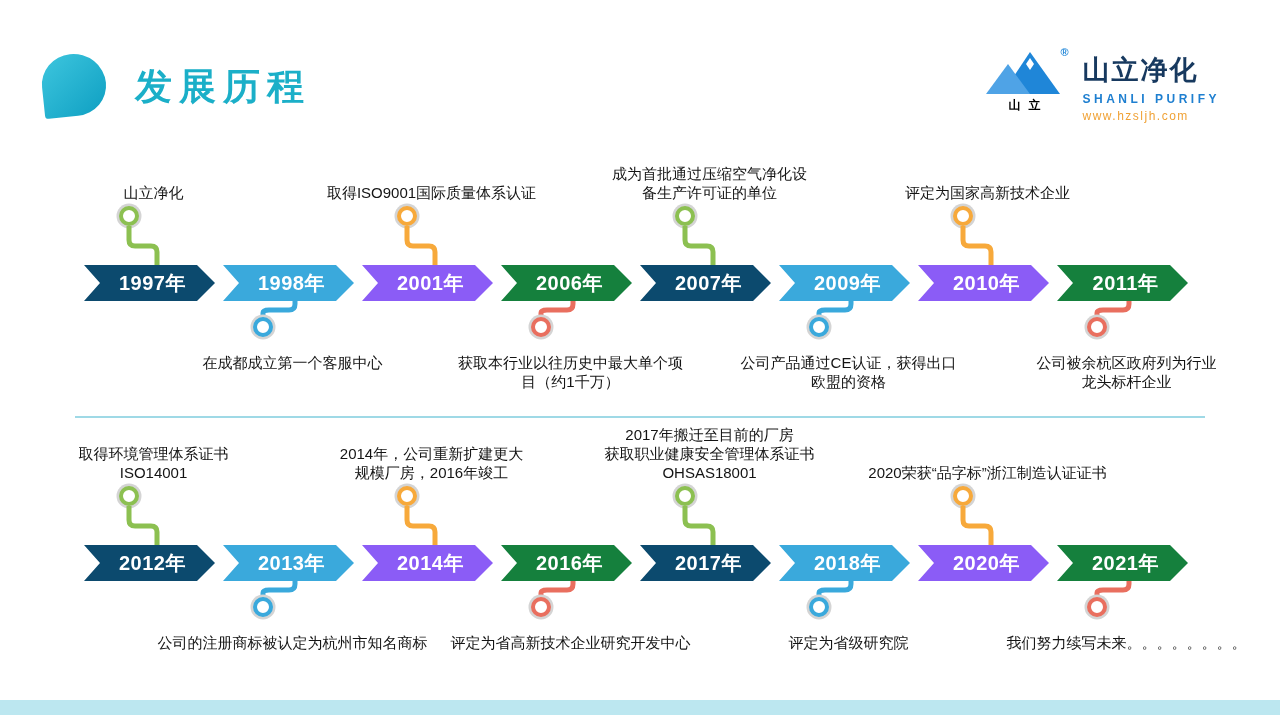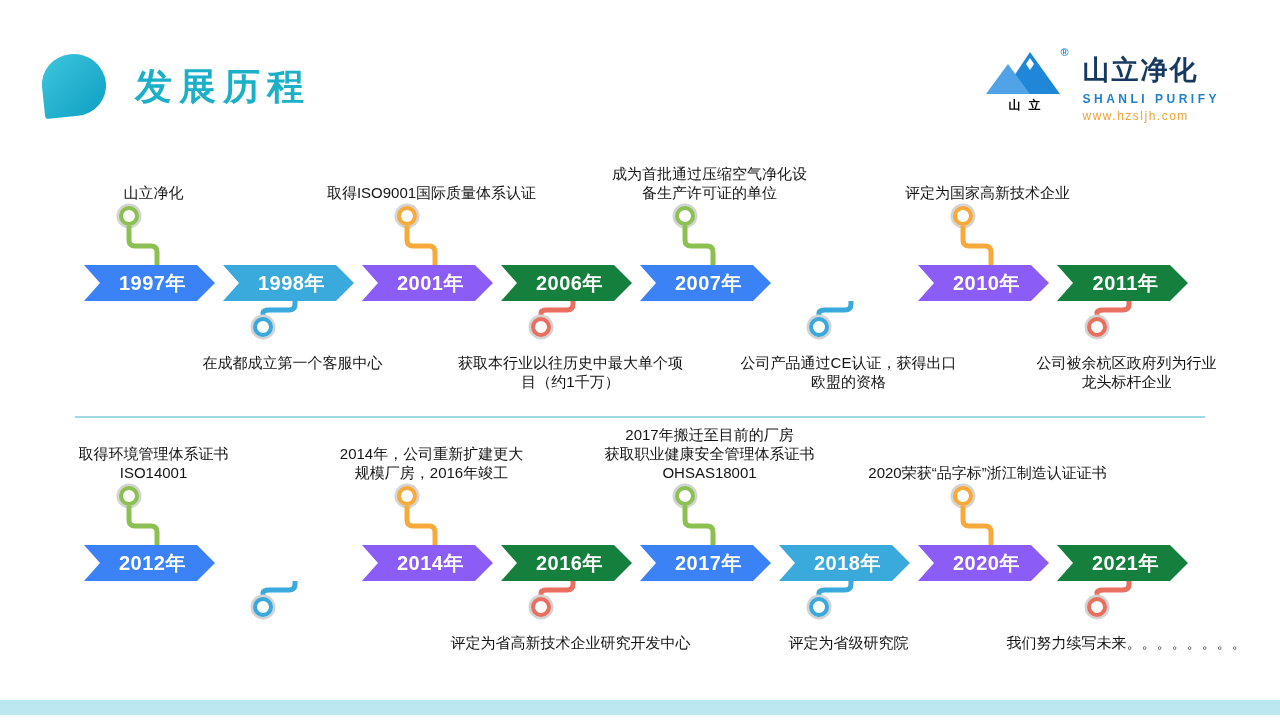--- a/index.html
+++ b/index.html
@@ -20,21 +20,21 @@
   .logo-text{padding-top:4px;}
   .logo-name{font-size:27px;font-weight:bold;color:#17395f;letter-spacing:2px;}
   .logo-sub{font-size:12px;font-weight:bold;color:#1e7fd0;letter-spacing:3.5px;margin-top:4px;}
   .logo-url{font-size:12px;color:#f0a236;letter-spacing:1.5px;margin-top:3px;}
 
   
   .row{position:absolute;left:84px;width:1112px;height:240px;display:flex;}
   .row1{top:160px;} .row2{top:440px;}
   .item{position:relative;width:139px;height:240px;flex:0 0 139px;}
 
-  .c-green{color:#8cc051;} .c-green .chev{background:#3b82f6;}
+  .c-green{color:#8cc051;} .c-green .chev{background:#0c4a6e;}
   .c-blue{color:#3aa9dc;}  .c-blue  .chev{background:#3aa9dc;}
   .c-orange{color:#f7a93b;}.c-orange .chev{background:#8b5cf6;}
   .c-red{color:#e96f5f;}   .c-red   .chev{background:#15803d;}
 
   .chev{position:absolute;left:0;top:105px;width:131px;height:36px;
         clip-path:polygon(0 0,calc(100% - 18px) 0,100% 50%,calc(100% - 18px) 100%,0 100%,16px 50%);
         display:flex;align-items:center;justify-content:center;}
   .yr{color:#ffffff;font-weight:bold;font-size:20px;letter-spacing:0.5px;padding-left:6px;}
 
   .dot{position:absolute;width:12px;height:12px;background:#ffffff;border:4px solid currentColor;
@@ -134,20 +134,23 @@
       <span class="dot"></span>
       <svg class="conn" width="40" height="42" viewBox="0 0 40 42">
           <path d="M5 0 V14 Q5 20 11 20 H27 Q33 20 33 26 V42" fill="none" stroke="currentColor" stroke-width="5"></path>
         </svg>
       <div class="chev">
           <span class="yr">2007年</span>
         </div>
     </div>
 
     <div class="item c-blue below">
+      <div class="chev">
+          <span class="yr">2009年</span>
+        </div>
       <svg class="conn" width="44" height="16" viewBox="0 0 44 16">
           <path d="M39 0 V3 Q39 9 33 9 H13 Q7 9 7 12 V16" fill="none" stroke="currentColor" stroke-width="5"></path>
         </svg>
       <span class="dot"></span>
       <div class="note">公司产品通过CE认证，获得出口
 欧盟的资格</div>
     </div>
 
     <div class="item c-orange above">
       <div class="note">评定为国家高新技术企业</div>
@@ -184,24 +187,28 @@
       <span class="dot"></span>
       <svg class="conn" width="40" height="42" viewBox="0 0 40 42">
           <path d="M5 0 V14 Q5 20 11 20 H27 Q33 20 33 26 V42" fill="none" stroke="currentColor" stroke-width="5"></path>
         </svg>
       <div class="chev">
           <span class="yr">2012年</span>
         </div>
     </div>
 
     <div class="item c-blue below">
-      <svg class="conn" width="44" height="16" viewBox="0 0 44 16">
-          <path d="M39 0 V3 Q39 9 33 9 H13 Q7 9 7 12 V16" fill="none" stroke="currentColor" stroke-width="5"></path>
-        </svg>
-      <span class="dot"></span>
+      <div class="chev">
+          <span class="yr">2013年</span>
+        </div>
+      <svg class="conn" width="44" height="16" viewBox="0 0 44 16">
+          <path d="M39 0 V3 Q39 9 33 9 H13 Q7 9 7 12 V16" fill="none" stroke="currentColor" stroke-width="5"></path>
+        </svg>
+      <span class="dot"></span>
+      <div class="note">公司的注册商标被认定为杭州市知名商标</div>
     </div>
 
     <div class="item c-orange above">
       <div class="note">2014年，公司重新扩建更大
 规模厂房，2016年竣工</div>
       <span class="dot"></span>
       <svg class="conn" width="40" height="42" viewBox="0 0 40 42">
           <path d="M5 0 V14 Q5 20 11 20 H27 Q33 20 33 26 V42" fill="none" stroke="currentColor" stroke-width="5"></path>
         </svg>
       <div class="chev">

